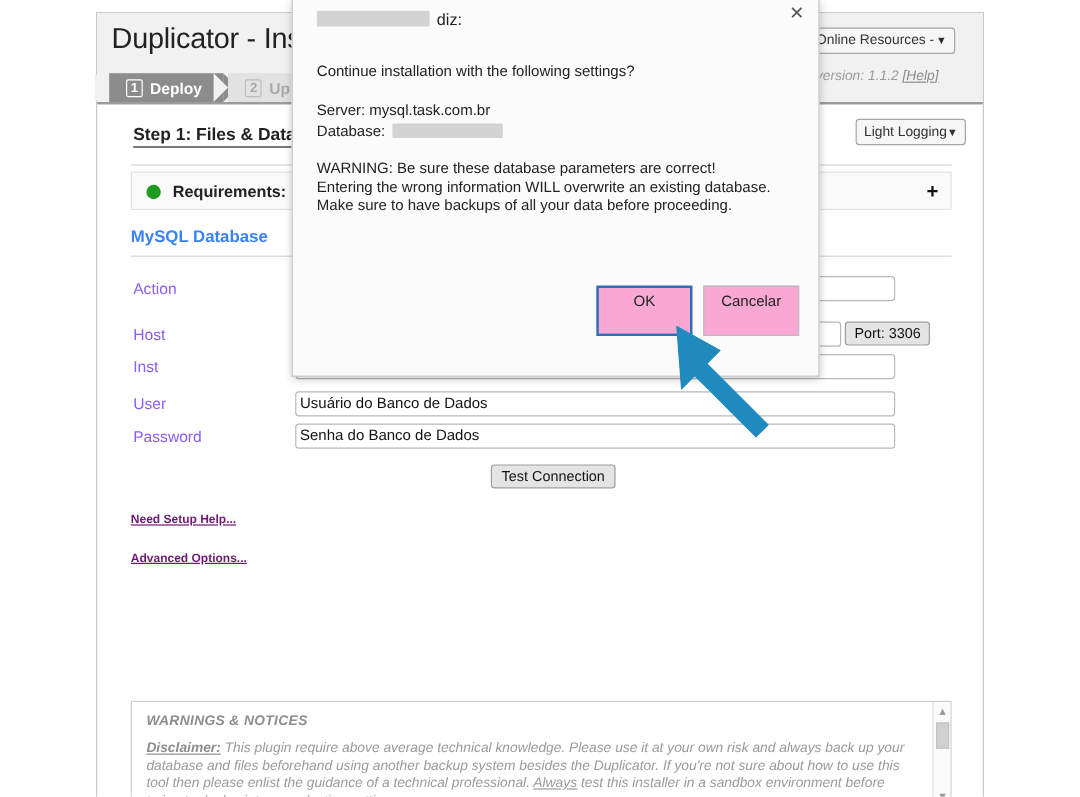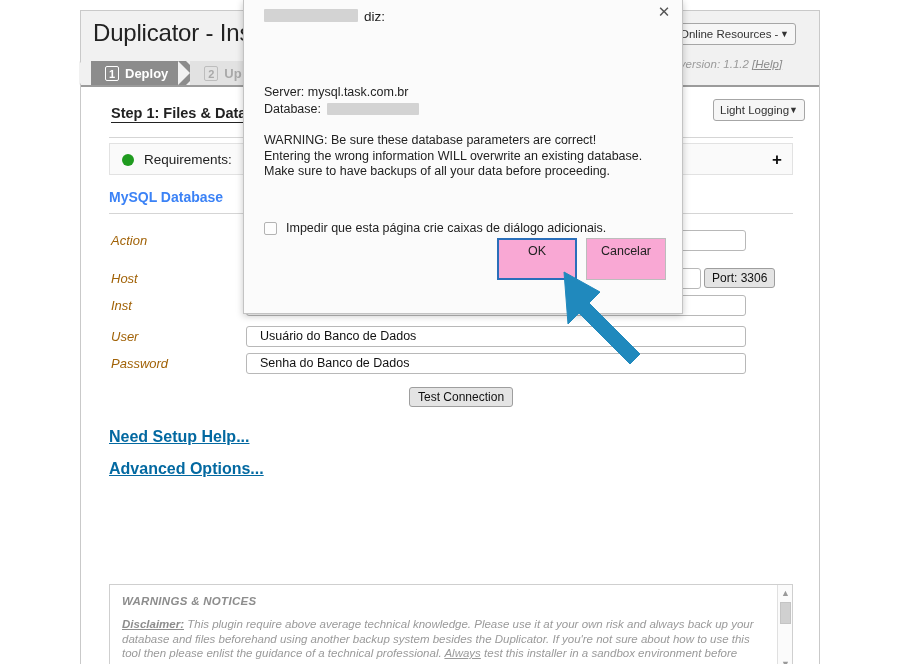--- a/index.html
+++ b/index.html
@@ -178,21 +178,21 @@
     position: absolute;
     left: 12px; top: 10px;
     width: 12px; height: 12px;
     border-radius: 50%;
     background: #1f9b1f;
   }
   .req-label {
     position: absolute;
     left: 34px; top: 8px;
     font-size: 13.5px;
-    font-weight: normal;
+    font-weight: bold;
     color: #222;
     white-space: nowrap;
   }
   .req-plus {
     position: absolute;
     right: 10px; top: 6px;
     font-size: 17px;
     font-weight: bold;
     color: #111;
     line-height: 20px;
@@ -213,35 +213,34 @@
     height: 1px;
     background: #d5d5d5;
   }
 
   
   .form-row { position: absolute; left: 28px; width: 684px; height: 27px; }
   .form-label {
     position: absolute;
     left: 2px; top: 3px;
     font-size: 13px;
-    color: #a16207;
-    white-space: nowrap;
-    font-style: italic;
+    color: #8b5cf6;
+    white-space: nowrap;
   }
   .form-field {
     position: absolute;
     left: 137px;
     width: 500px;
     height: 21px;
     border: 1px solid #b8b8b8;
     border-radius: 3px;
     background: #ffffff;
     font-size: 12.5px;
     color: #111;
-    padding: 0 13px;
+    padding: 0 3px;
     line-height: 19px;
     white-space: nowrap;
     overflow: hidden;
   }
   .port-btn {
     position: absolute;
     left: 595px; top: 0;
     height: 20px;
     background: #e4e4e4;
     border: 1px solid #9e9e9e;
@@ -264,23 +263,23 @@
     color: #111;
     line-height: 18px;
     padding: 0 8px;
     white-space: nowrap;
     cursor: pointer;
   }
 
   .help-anchor {
     position: absolute;
     left: 28px;
-    font-size: 16px;
-    font-weight: bold;
-    color: #0369a1;
+    font-size: 10px;
+    font-weight: bold;
+    color: #701a75;
     text-decoration: underline;
     white-space: nowrap;
     cursor: pointer;
   }
 
   
   .warn-box {
     position: absolute;
     left: 28px; top: 495px;
     width: 684px; height: 90px;
@@ -528,36 +527,33 @@
   </div>
 
   <div class="dialog">
     <div class="dlg-close">✕</div>
 
     <div class="dlg-origin-row">
       <span class="redacted origin"></span>
       <span class="dlg-origin-text">diz:</span>
     </div>
 
+    <div class="dlg-p" style="top:52px;">Continue installation with the following settings?</div>
 
     <div class="dlg-p" style="top:85px;">Server: mysql.task.com.br</div>
 
     <div class="dlg-p" style="top:101px; display:flex; align-items:baseline;">
       <span>Database:</span>
       <span class="redacted dbname" style="margin-left:6px;"></span>
     </div>
 
     <div class="dlg-p" style="top:133px;">WARNING: Be sure these database parameters are correct!
 Entering the wrong information WILL overwrite an existing database.
 Make sure to have backups of all your data before proceeding.</div>
 
-    <div class="dlg-checkbox-row">
-      <span class="dlg-cb"></span>
-      <span class="dlg-cb-label">Impedir que esta página crie caixas de diálogo adicionais.</span>
-    </div>
 
     <div class="dlg-buttons">
       <div class="dlg-btn primary">OK</div>
       <div class="dlg-btn">Cancelar</div>
     </div>
   </div>
 
   <svg class="pointer-arrow" viewBox="0 0 110 105" xmlns="http://www.w3.org/2000/svg">
     <g>
       <path d="M16 10 L52 30 L41 41 L92 92 L82 102 L31 51 L20 62 Z" fill="#2089bd" stroke="#2089bd" stroke-width="1" stroke-linejoin="round"></path>

